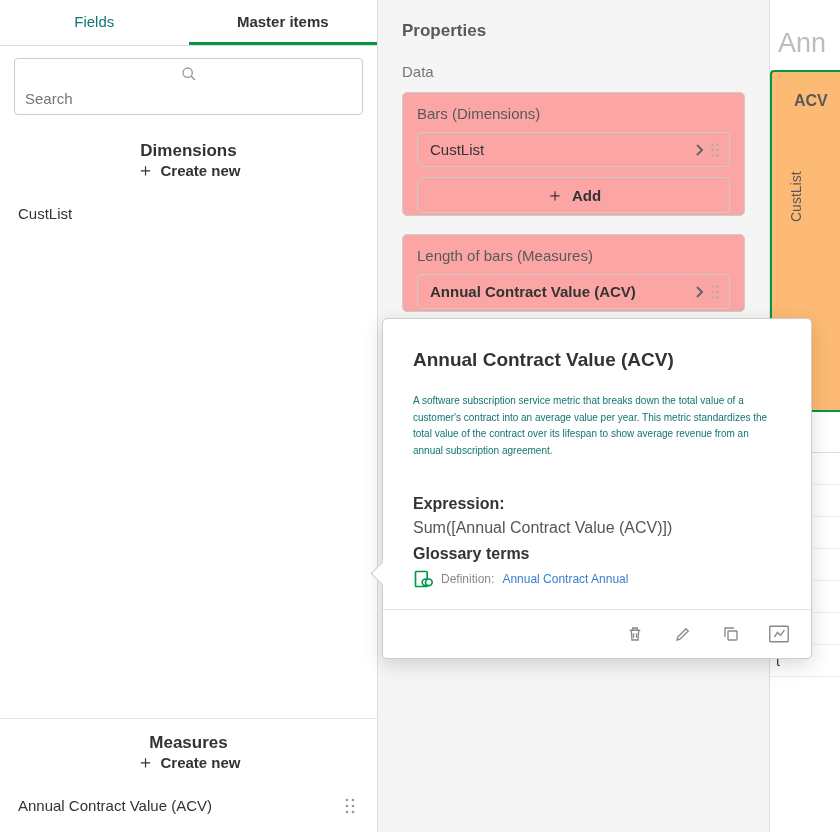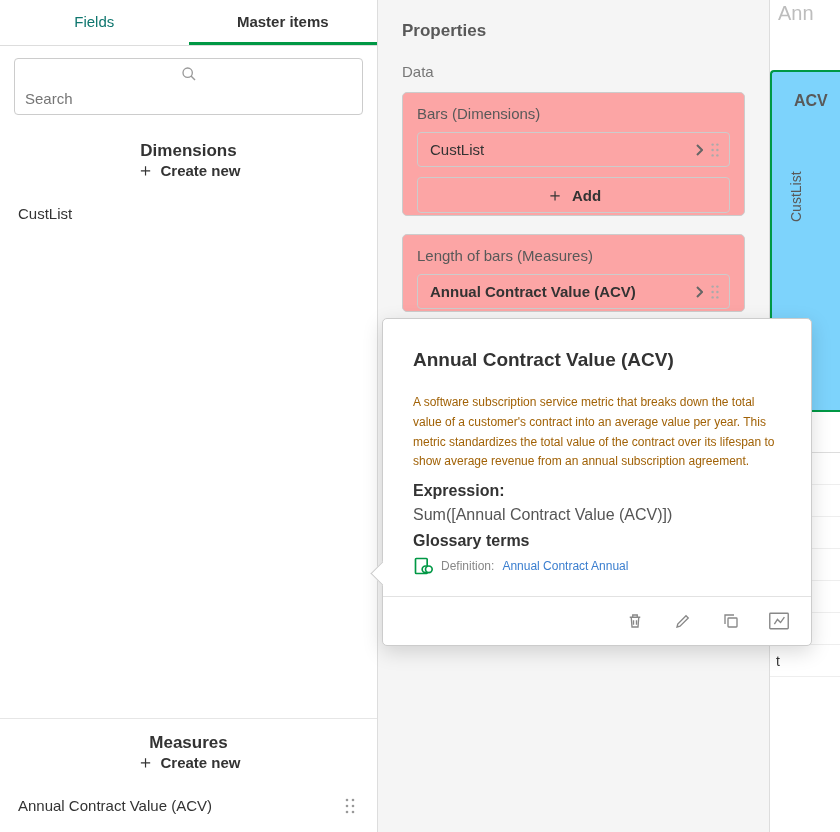--- a/index.html
+++ b/index.html
@@ -124,31 +124,31 @@
   .chev { color: #666; }
   .drag-dots { color: #aaa; cursor: grab; }
 
   
   .right-strip {
     width: 70px;
     position: relative;
     overflow: hidden;
   }
   .big-title {
-    position: absolute; top: 2px; left: 8px;
-    font-size: 20px; color: #bdbdbd; font-weight: 400;
+    position: absolute; top: 28px; left: 8px;
+    font-size: 27px; color: #bdbdbd; font-weight: 400;
     white-space: nowrap;
   }
   .chart-preview {
     position: absolute;
     top: 70px; left: 0; right: 0; bottom: 420px;
     border: 2px solid #009845;
     border-right: none;
     border-radius: 4px 0 0 4px;
-    background: #7dd3fc;
+    background: #fdba74;
   }
   .chart-acv {
     font-size: 16px; font-weight: 700; color: #595959;
     padding: 20px 0 0 22px;
   }
   .ylabel {
     position: absolute;
     left: 16px; top: 150px;
     transform: rotate(-90deg);
     transform-origin: left top;
@@ -190,22 +190,22 @@
     border-left: 1px solid #ccc;
     border-bottom: 1px solid #ccc;
     transform: rotate(45deg);
   }
   .popover-body { padding: 30px 30px 20px; }
   .pop-title {
     font-size: 19px; font-weight: 700; color: #333;
     margin-bottom: 22px;
   }
   .pop-desc {
-    font-size: 12px; color: #a16207; line-height: 1.65;
-    margin-bottom: 10px;
+    font-size: 10px; color: #0f766e; line-height: 1.65;
+    margin-bottom: 36px;
   }
   .pop-label {
     font-size: 16px; font-weight: 700; color: #333;
     margin-bottom: 6px;
   }
   .pop-expr {
     font-size: 16px; color: #555; margin-bottom: 8px;
   }
   .gloss-row {
     display: flex; align-items: center; gap: 8px;

